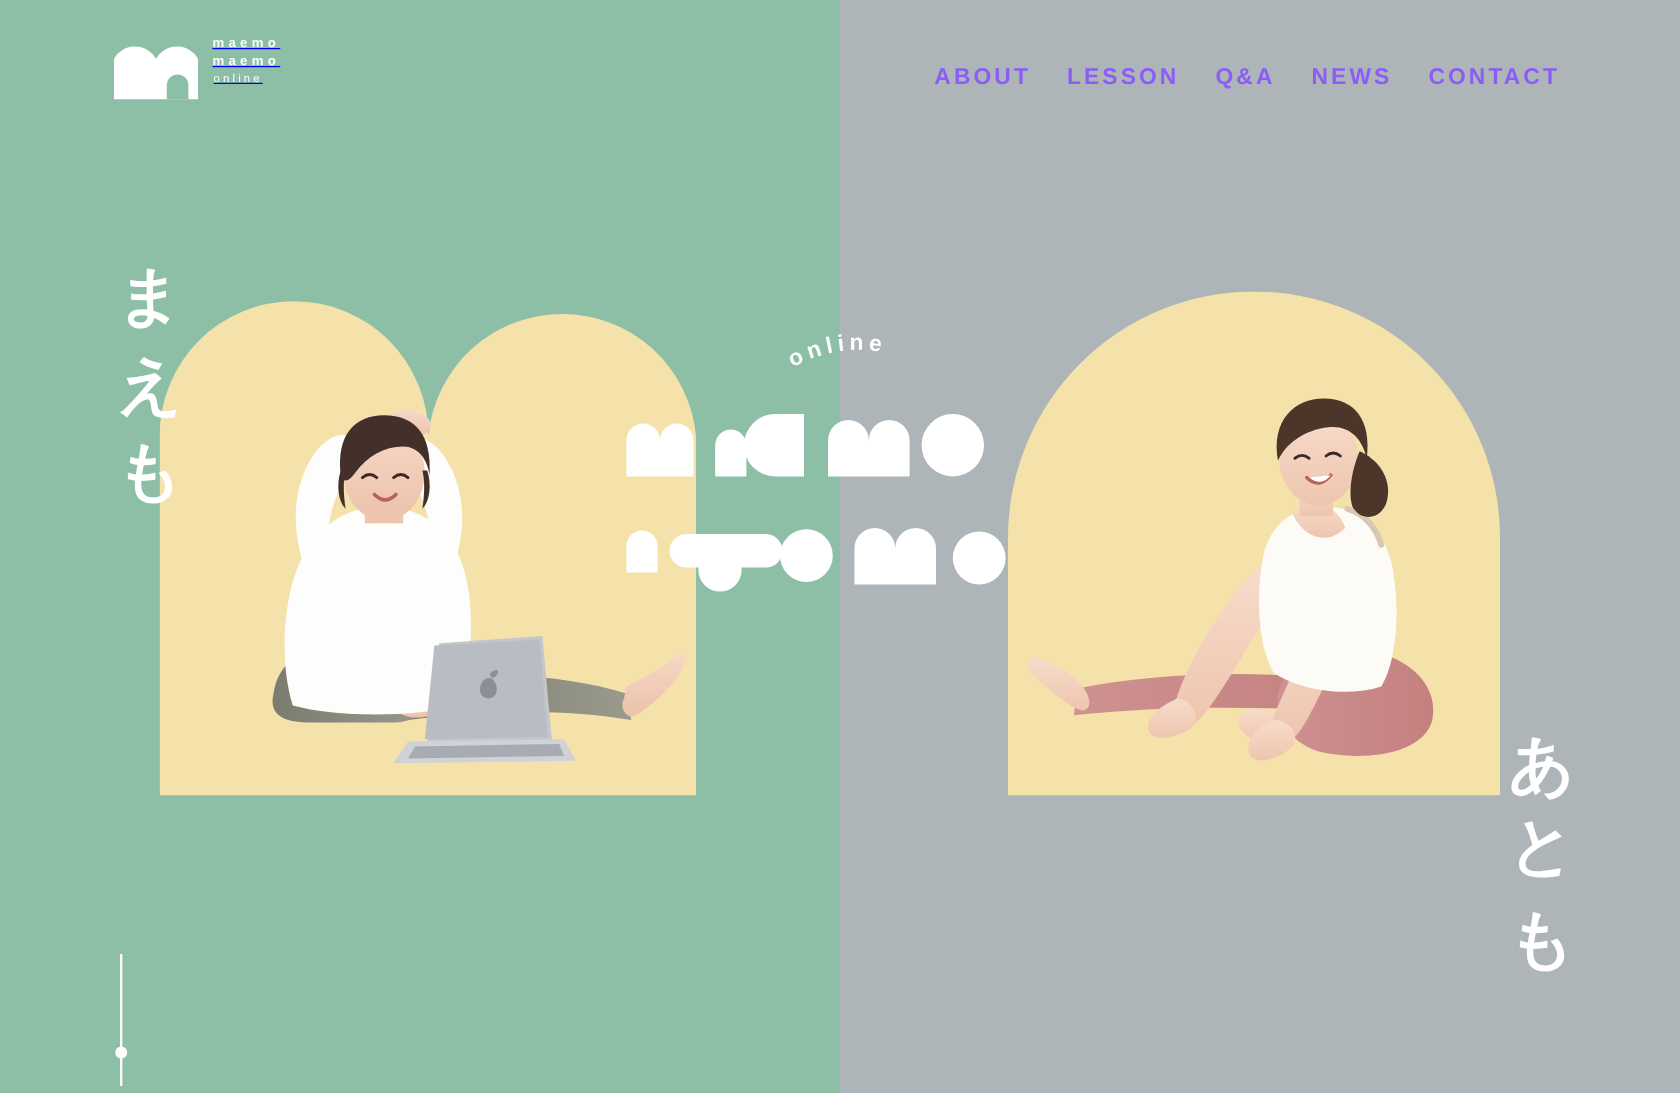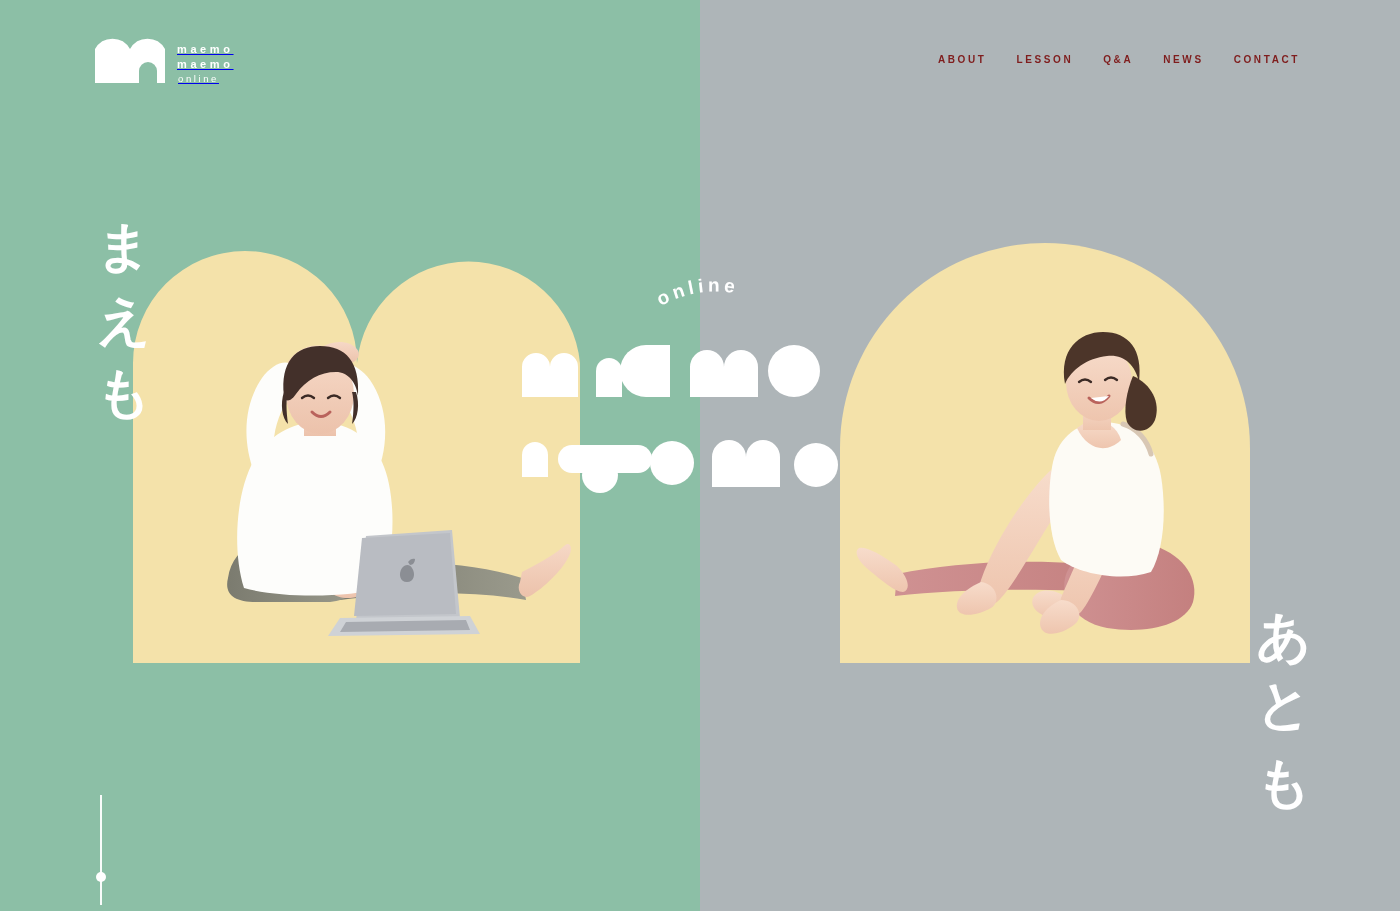--- a/index.html
+++ b/index.html
@@ -11,31 +11,31 @@
   }
   .stage { position:relative; width:1400px; height:911px; overflow:hidden; }
 
   
   .bg-left  { position:absolute; left:0;   top:0; width:700px; height:911px; background:#8cbfa6; }
   .bg-right { position:absolute; left:700px;top:0; width:700px; height:911px; background:#aeb5b8; }
 
   
   .header { position:absolute; left:0; top:0; width:1400px; height:120px; z-index:40; }
 
-  .brand { position:absolute; left:95px; top:29px; display:flex; align-items:flex-end; gap:12px; }
+  .brand { position:absolute; left:95px; top:29px; display:flex; align-items:flex-start; gap:12px; }
   .brand-mark { width:70px; height:54px; position:relative; }
   .brand-text { display:flex; flex-direction:column; gap:4px; padding-top:2px; }
   .brand-line1, .brand-line2 {
     color:#fff; font-size:11px; letter-spacing:3.6px; font-weight:600; line-height:1;
   }
   .brand-line3 { color:#fff; font-size:9.5px; letter-spacing:2.6px; font-weight:500; line-height:1; padding-left:1px;}
 
   .nav { position:absolute; right:100px; top:54px; display:flex; gap:30px; align-items:center; }
   .nav a {
-    color:#7f1d1d; text-decoration:none; font-size:10px; font-weight:700;
+    color:#8b5cf6; text-decoration:none; font-size:19px; font-weight:700;
     letter-spacing:2.6px; white-space:nowrap;
   }
 
   
   .hero-left-arch {
     position:absolute; left:133px; top:243px; width:447px; height:420px;
     z-index:5;
   }
   .hero-left-arch svg { display:block; width:100%; height:100%; }
 

